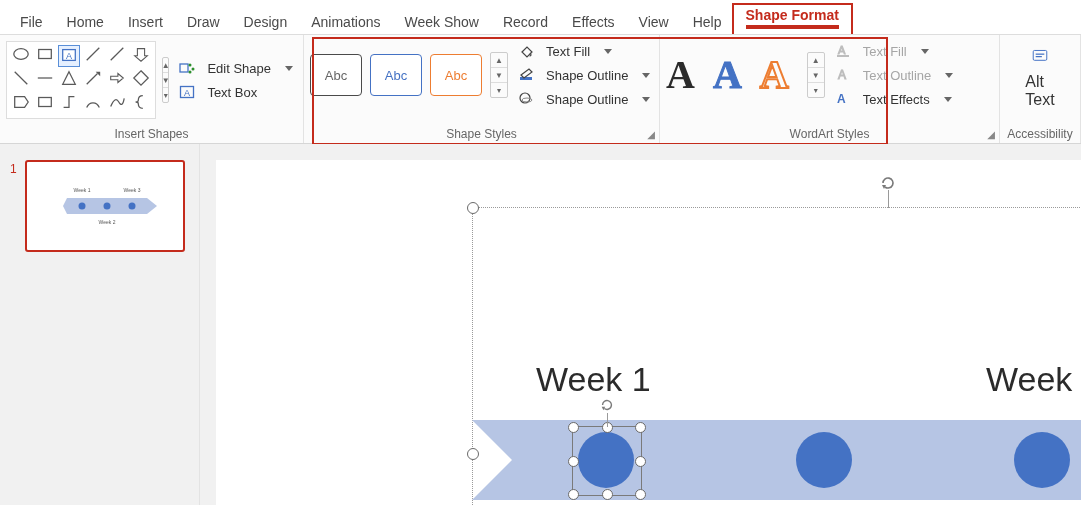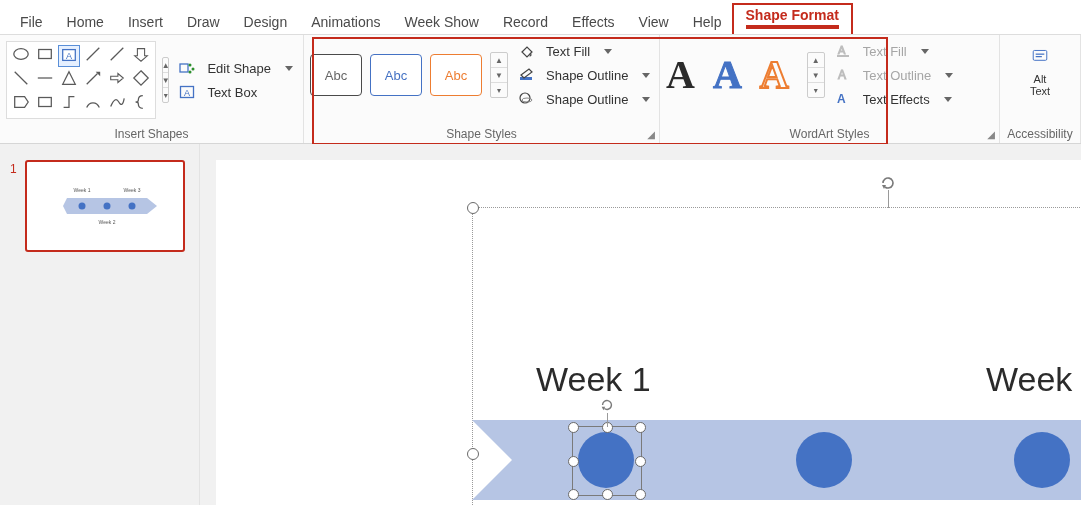--- a/index.html
+++ b/index.html
@@ -574,21 +574,21 @@
   <div class="group" style="flex:1">
     <div class="group-body" style="justify-content:center;">
       <div class="alttext">
         <span class="ribbon-icon-box" style="width:26px;height:26px">
           <svg viewBox="0 0 26 26">
               <rect x="2" y="4" width="22" height="16" rx="2" fill="none" stroke="#4472c4" stroke-width="1.6"></rect>
               <rect x="6" y="9" width="14" height="2" fill="#4472c4"></rect>
               <rect x="6" y="13" width="10" height="2" fill="#4472c4"></rect>
             </svg>
         </span>
-        <span style="font-size:11px; text-align:center; line-height:1.1; white-space:pre">Alt
+        <span style="font-size:16px; text-align:left; line-height:1.1; white-space:pre">Alt
 Text</span>
       </div>
     </div>
     <div class="group-title">Accessibility</div>
   </div>
 
   <div class="ribbon-highlight" style="left:312px; top:2px; width:572px; height:104px;"></div>
 </div>
 
 <div class="workspace">

